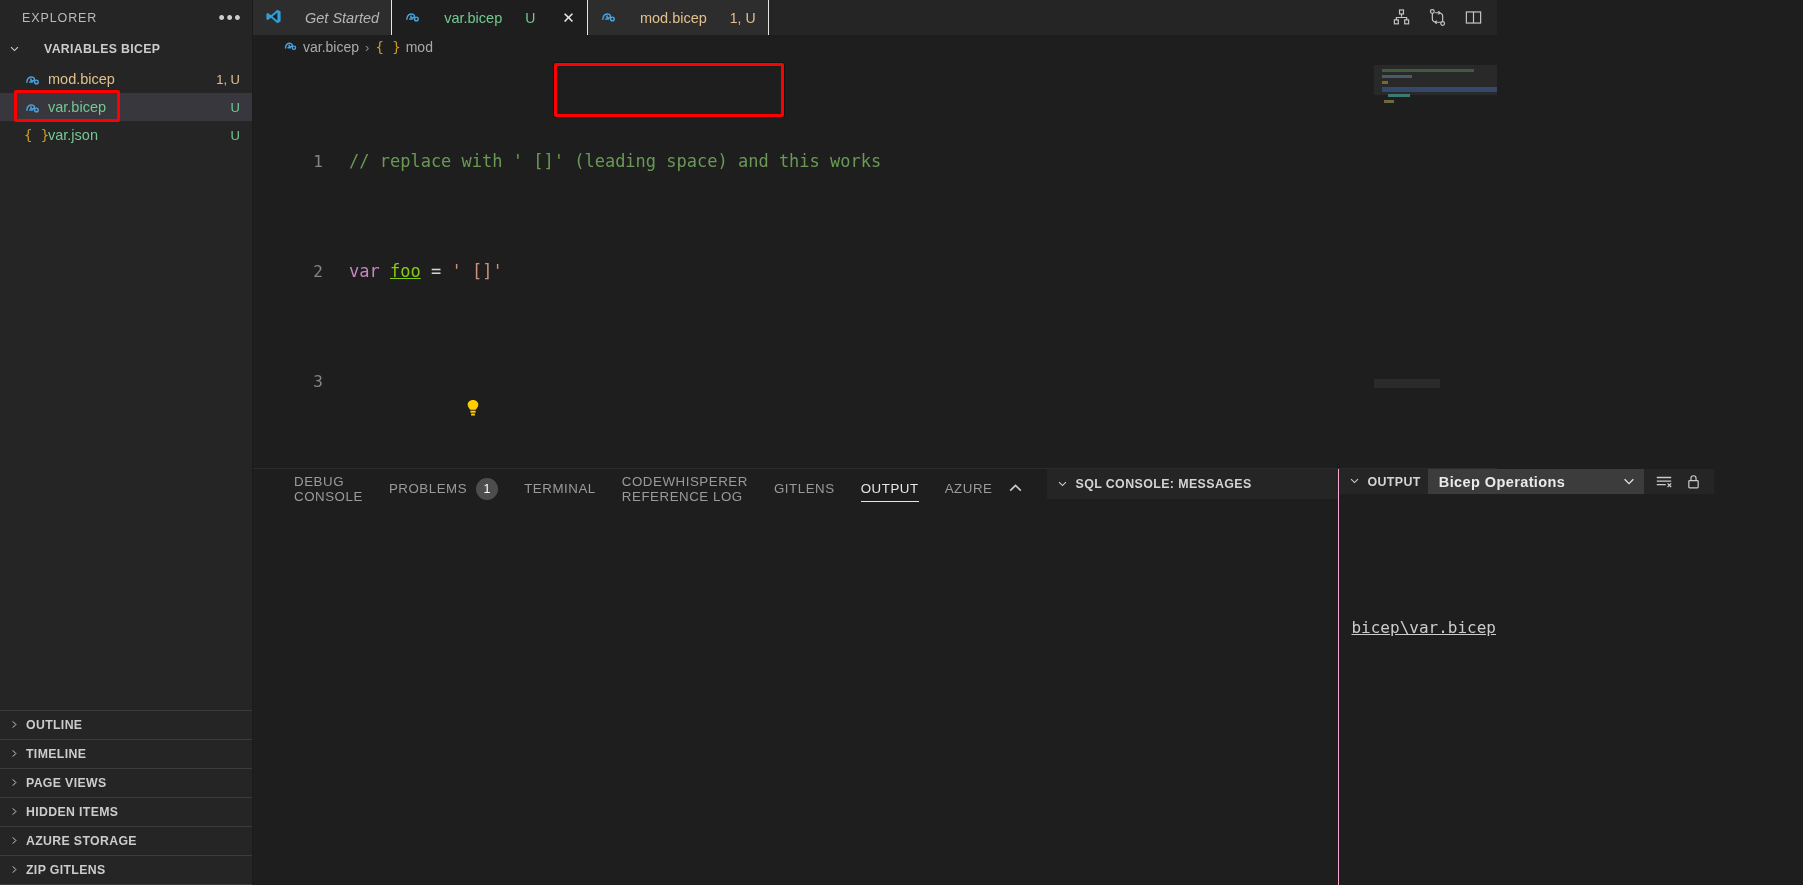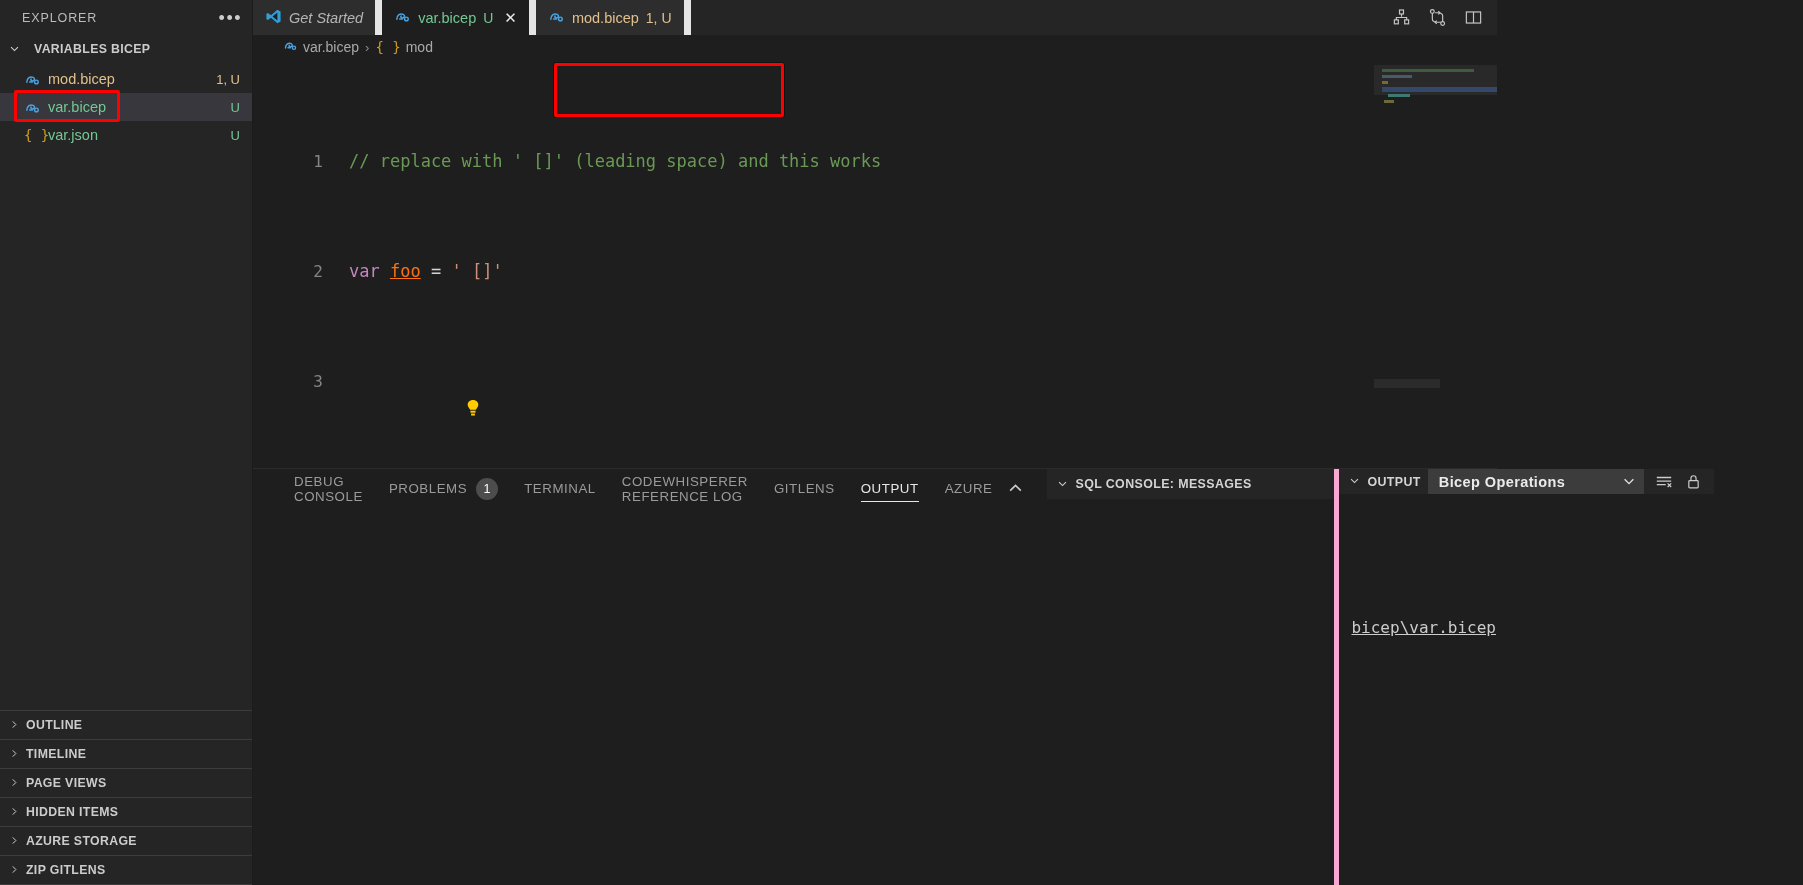--- a/index.html
+++ b/index.html
@@ -16,21 +16,21 @@
     width: 253px; height: 885px; background:#252526;
     display:flex; flex-direction:column; flex:0 0 253px;
     border-right:1px solid #1b1b1b;
   }
   .sidebar-header {
     height: 35px; display:flex; align-items:center; justify-content:space-between;
     padding: 0 10px 0 22px; color:#bbbbbb; font-size:12.5px; letter-spacing:.9px;
   }
   .sidebar-header .dots { font-size:18px; line-height:10px; color:#cccccc; letter-spacing:1.5px; }
   .section-title {
-    height: 28px; display:flex; align-items:center; gap:12px; padding-left:6px;
+    height: 28px; display:flex; align-items:center; gap:22px; padding-left:6px;
     color:#cccccc; font-size:12.3px; font-weight:bold; letter-spacing:.35px;
   }
   .chev { width:16px; display:inline-block; text-align:center; color:#cfcfcf; font-size:11px; }
   .tree { flex:0 0 auto; padding-top:2px; }
   .tree-row {
     height:28px; display:flex; align-items:center; padding-left:24px; padding-right:12px;
     font-size:14.5px; position:relative;
   }
   .tree-row.selected { background:#37373d; }
   .tree-row .ficon { width:24px; flex:0 0 24px; font-size:14px; }
@@ -46,23 +46,23 @@
   }
   .red-box {
     position:absolute; border:3px solid #ff0000; border-radius:2px; pointer-events:none;
   }
 
   
   .main { flex:1 1 auto; display:flex; flex-direction:column; min-width:0; background:#1e1e1e; }
 
   .tabbar { height:35px; background:#252526; display:flex; align-items:stretch; position:relative; }
   .tab {
-    display:flex; align-items:center; gap:7px; padding:0 12px 0 12px;
+    display:flex; align-items:center; gap:23px; padding:0 12px 0 12px;
     background:#2d2d2d; color:#9e9e9e; font-size:14.5px; white-space:nowrap;
-    border-right:7px solid #e5e5e5; max-width:260px;
+    border-right:1px solid #e5e5e5; max-width:260px;
   }
   .tab.active { background:#1e1e1e; color:#ffffff; }
   .tab.active .tab-label { color:#73c991; }
   .tab .tab-label { font-size:14.5px; }
   .tab.italic .tab-label { font-style:italic; color:#b5b5b5; }
   .tab .u-badge { color:#73c991; font-size:14px; }
   .tab .u-badge.warn { color:#e2c08d; }
   .tab .close { color:#e8e8e8; font-size:15px; margin-left:4px; }
   .tabbar-actions { margin-left:auto; display:flex; align-items:center; gap:16px; padding:0 14px; }
   .tabbar-actions .ticon { width:20px; height:20px; display:flex; align-items:center; justify-content:center; }
@@ -83,21 +83,21 @@
     font-size:17px; line-height:27.5px; white-space:pre;
   }
   .ln { position:relative; height:27.5px; display:flex; }
   .lnum {
     width:96px; flex:0 0 96px; text-align:right; padding-right:26px;
     color:#858585; font-size:16px;
   }
   .ltext { flex:1 1 auto; position:relative; }
   .c-comment { color:#6a9955;margin-top:32px; }
   .c-keyword { color:#c586c0; }
-  .c-var     { color:#f97316;text-decoration:underline; }
+  .c-var     { color:#84cc16;text-decoration:underline; }
   .c-op      { color:#d4d4d4; }
   .c-string  { color:#ce9178; }
   .bulb { color:#ffcc00; font-size:16px; }
   .editor-red-box {
     position:absolute; border:3px solid #ff0000; border-radius:2px;
     box-shadow:0 0 0 1px rgba(0,0,0,.35);
   }
   .minimap {
     position:absolute; top:0; right:0; width:123px; bottom:0; background:#1e1e1e;
   }
@@ -118,21 +118,21 @@
   .ptab.active::after {
     content:""; position:absolute; left:13px; right:13px; bottom:6px; height:1.5px; background:#e7e7e7;
   }
   .pbadge {
     min-width:22px; height:22px; border-radius:11px; background:#4d4d4d; color:#ffffff;
     font-size:12.5px; display:flex; align-items:center; justify-content:center; padding:0 6px;
   }
   .panel-actions { margin-left:auto; display:flex; align-items:center; gap:14px; padding-right:22px; }
 
   .panel-body { flex:1 1 auto; display:flex; min-height:0; }
-  .panel-col-left { width:292px; flex:0 0 292px; background:#fde047; border-right:5px solid #f9a8d4; display:flex; flex-direction:column;text-align:right; }
+  .panel-col-left { width:292px; flex:0 0 292px; background:#fde047; border-right:1px solid #f9a8d4; display:flex; flex-direction:column;text-align:right; }
   .panel-col-right { flex:1 1 auto; display:flex; flex-direction:column; min-width:0; }
   .pane-head {
     height:30px; display:flex; align-items:center; gap:7px; padding-left:10px;
     background:#252526; color:#d4d4d4; font-size:12.4px; font-weight:bold; letter-spacing:.4px;
   }
   .pane-head .hchev { font-size:11px; color:#cfcfcf; }
   .pane-head-right { margin-left:auto; display:flex; align-items:center; gap:10px; padding-right:10px; }
   .out-select {
     background:#3c3c3c; color:#eaeaea; font-size:14.5px; height:25px; width:216px;
     display:flex; align-items:center; justify-content:space-between; padding:0 7px 0 10px;

